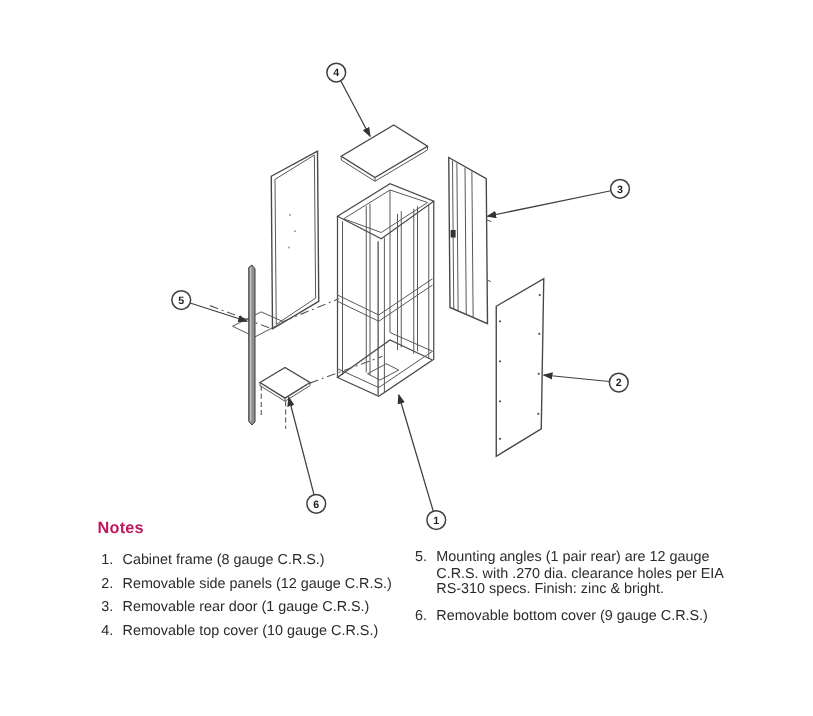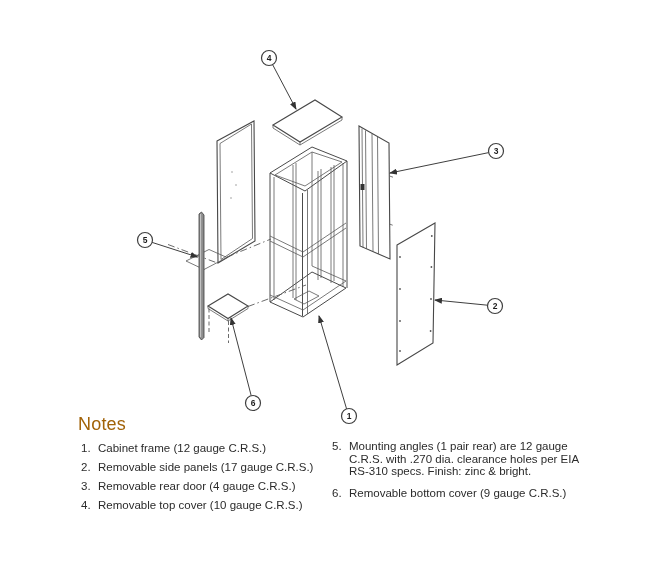--- a/index.html
+++ b/index.html
@@ -1,22 +1,22 @@
 <!DOCTYPE html>
 <html><head>
 <meta charset="utf-8">
 <style>
   html,body{margin:0;padding:0;background:#fff;}
   .page{position:relative;width:650px;height:573px;background:#fff;overflow:hidden;
         font-family:"Liberation Sans",sans-serif;color:#2b2b2b;}
   .diagram-svg{position:absolute;left:0;top:0;}
   
   .notes{position:absolute;left:0;top:412px;width:650px;height:160px;}
-  .notes-heading{position:absolute;left:78px;top:2px;font-size:18px;font-weight:normal;
-                 color:#a16207;letter-spacing:.2px;}
+  .notes-heading{position:absolute;left:78px;top:2px;font-size:13px;font-weight:bold;
+                 color:#be185d;letter-spacing:.2px;}
   .notes-col-left{position:absolute;left:81px;top:30px;width:250px;}
   .notes-col-right{position:absolute;left:332px;top:28px;width:264px;}
   .note{display:flex;font-size:11.5px;line-height:13px;margin-bottom:6px;color:#2b2b2b;}
   .notes-col-right .note{line-height:12.5px;margin-bottom:9px;}
   .note .num{flex:none;width:17px;}
   .note .txt{flex:1;}
   
   .ln{fill:none;stroke:#4a4a4a;stroke-width:1;}
   .ln-thin{fill:none;stroke:#585858;stroke-width:.8;}
   .panel{fill:#ffffff;stroke:#474747;stroke-width:1.1;}
@@ -157,29 +157,29 @@
       <text class="balloon-num" x="253" y="406">6</text>
     </g>
   </svg>
 
   <div class="notes">
     <div class="notes-heading">Notes</div>
 
     <div class="notes-col-left">
       <div class="note">
         <span class="num">1.</span>
-        <span class="txt">Cabinet frame (12 gauge C.R.S.)</span>
+        <span class="txt">Cabinet frame (8 gauge C.R.S.)</span>
       </div>
       <div class="note">
         <span class="num">2.</span>
-        <span class="txt">Removable side panels (17 gauge C.R.S.)</span>
+        <span class="txt">Removable side panels (12 gauge C.R.S.)</span>
       </div>
       <div class="note">
         <span class="num">3.</span>
-        <span class="txt">Removable rear door (4 gauge C.R.S.)</span>
+        <span class="txt">Removable rear door (1 gauge C.R.S.)</span>
       </div>
       <div class="note">
         <span class="num">4.</span>
         <span class="txt">Removable top cover (10 gauge C.R.S.)</span>
       </div>
     </div>
 
     <div class="notes-col-right">
       <div class="note">
         <span class="num">5.</span>

